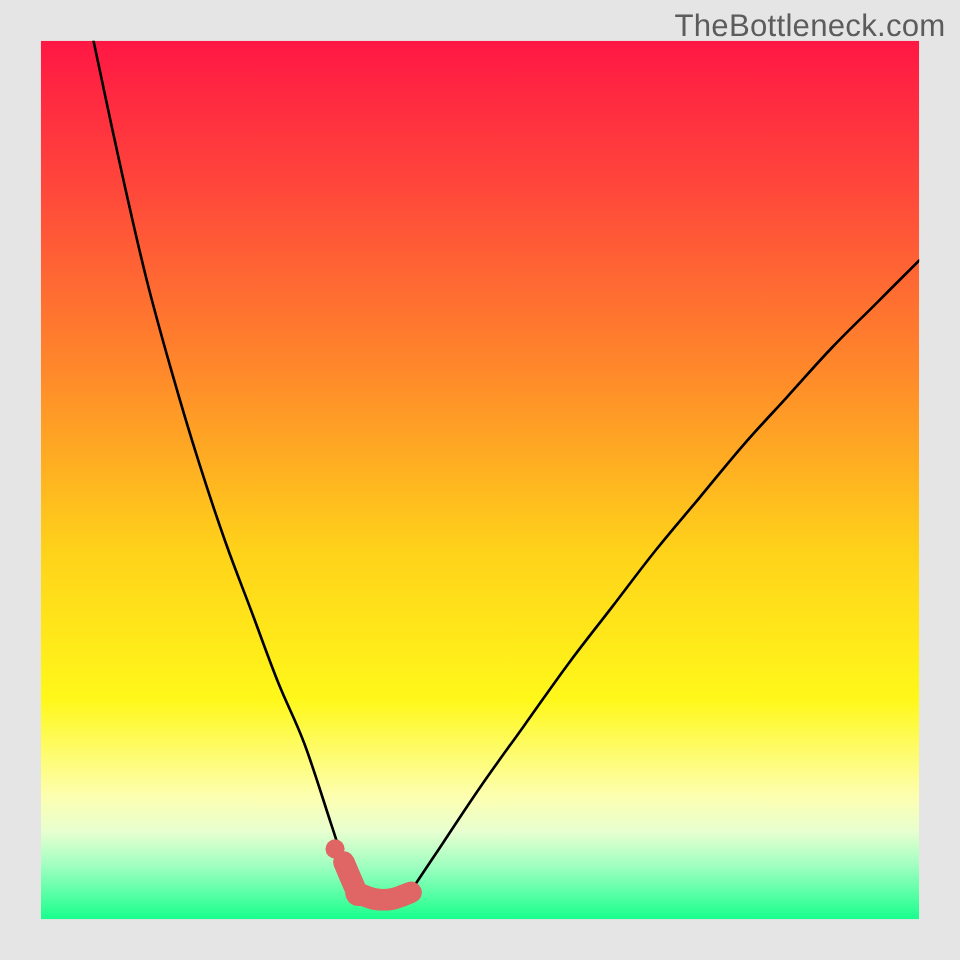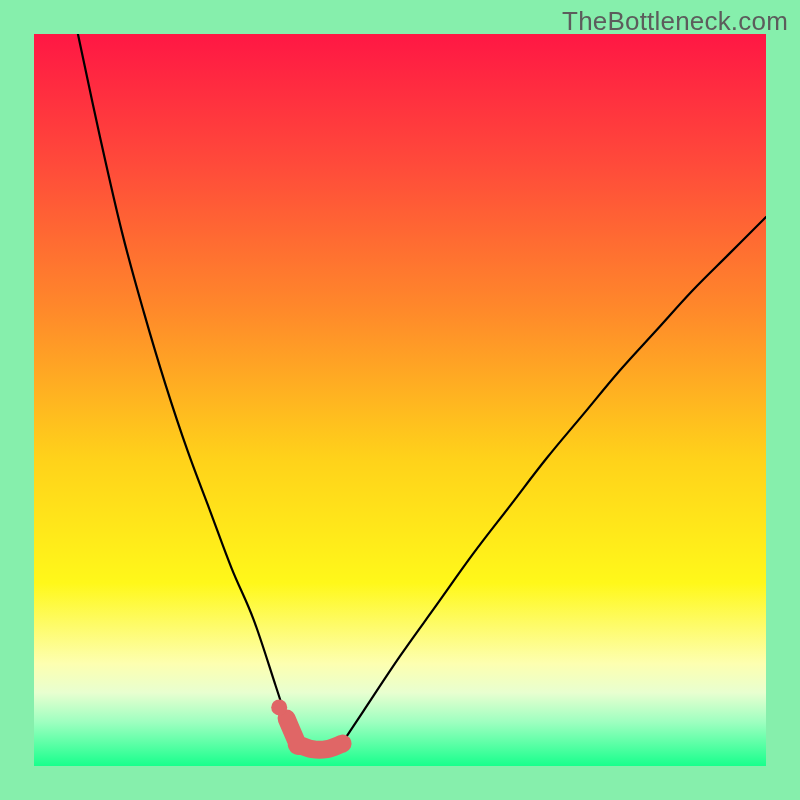--- a/index.html
+++ b/index.html
@@ -9,21 +9,21 @@
     height: 800px;
     background: #000000;
     overflow: hidden;
   }
   .frame {
     position: absolute;
     left: 0;
     top: 0;
     width: 800px;
     height: 800px;
-    background: #86efac;
+    background: #e5e5e5;
   }
   .plot {
     position: absolute;
     left: 34px;
     top: 34px;
     width: 732px;
     height: 732px;
   }
   .watermark {
     position: absolute;

